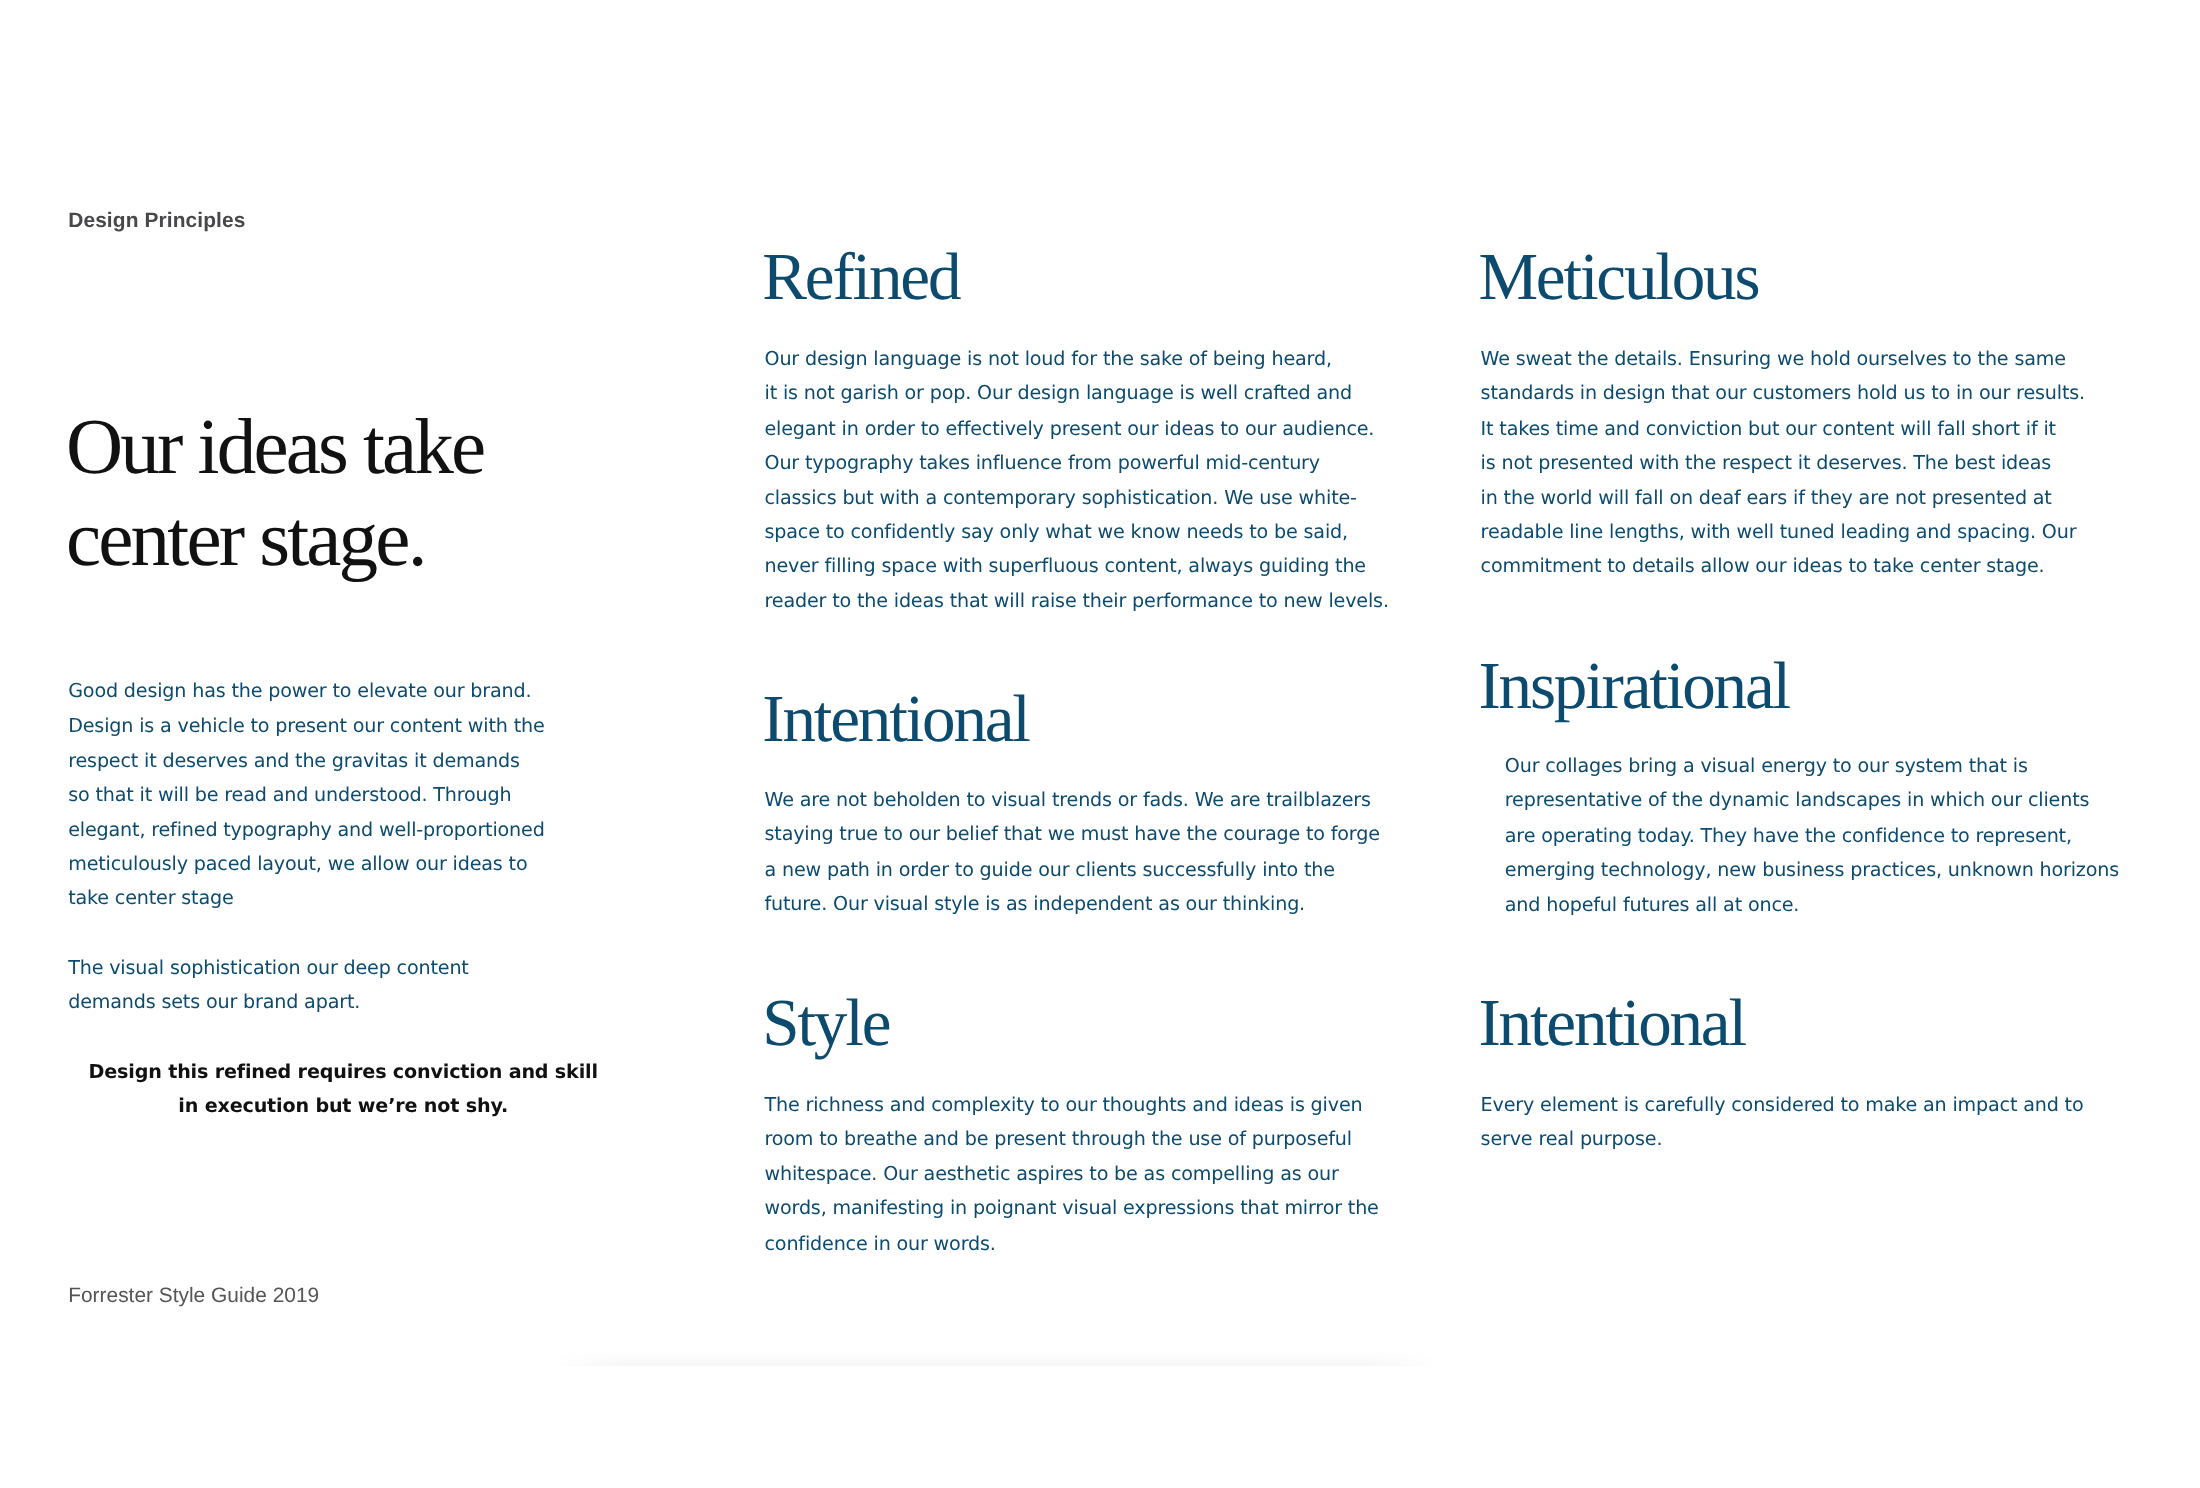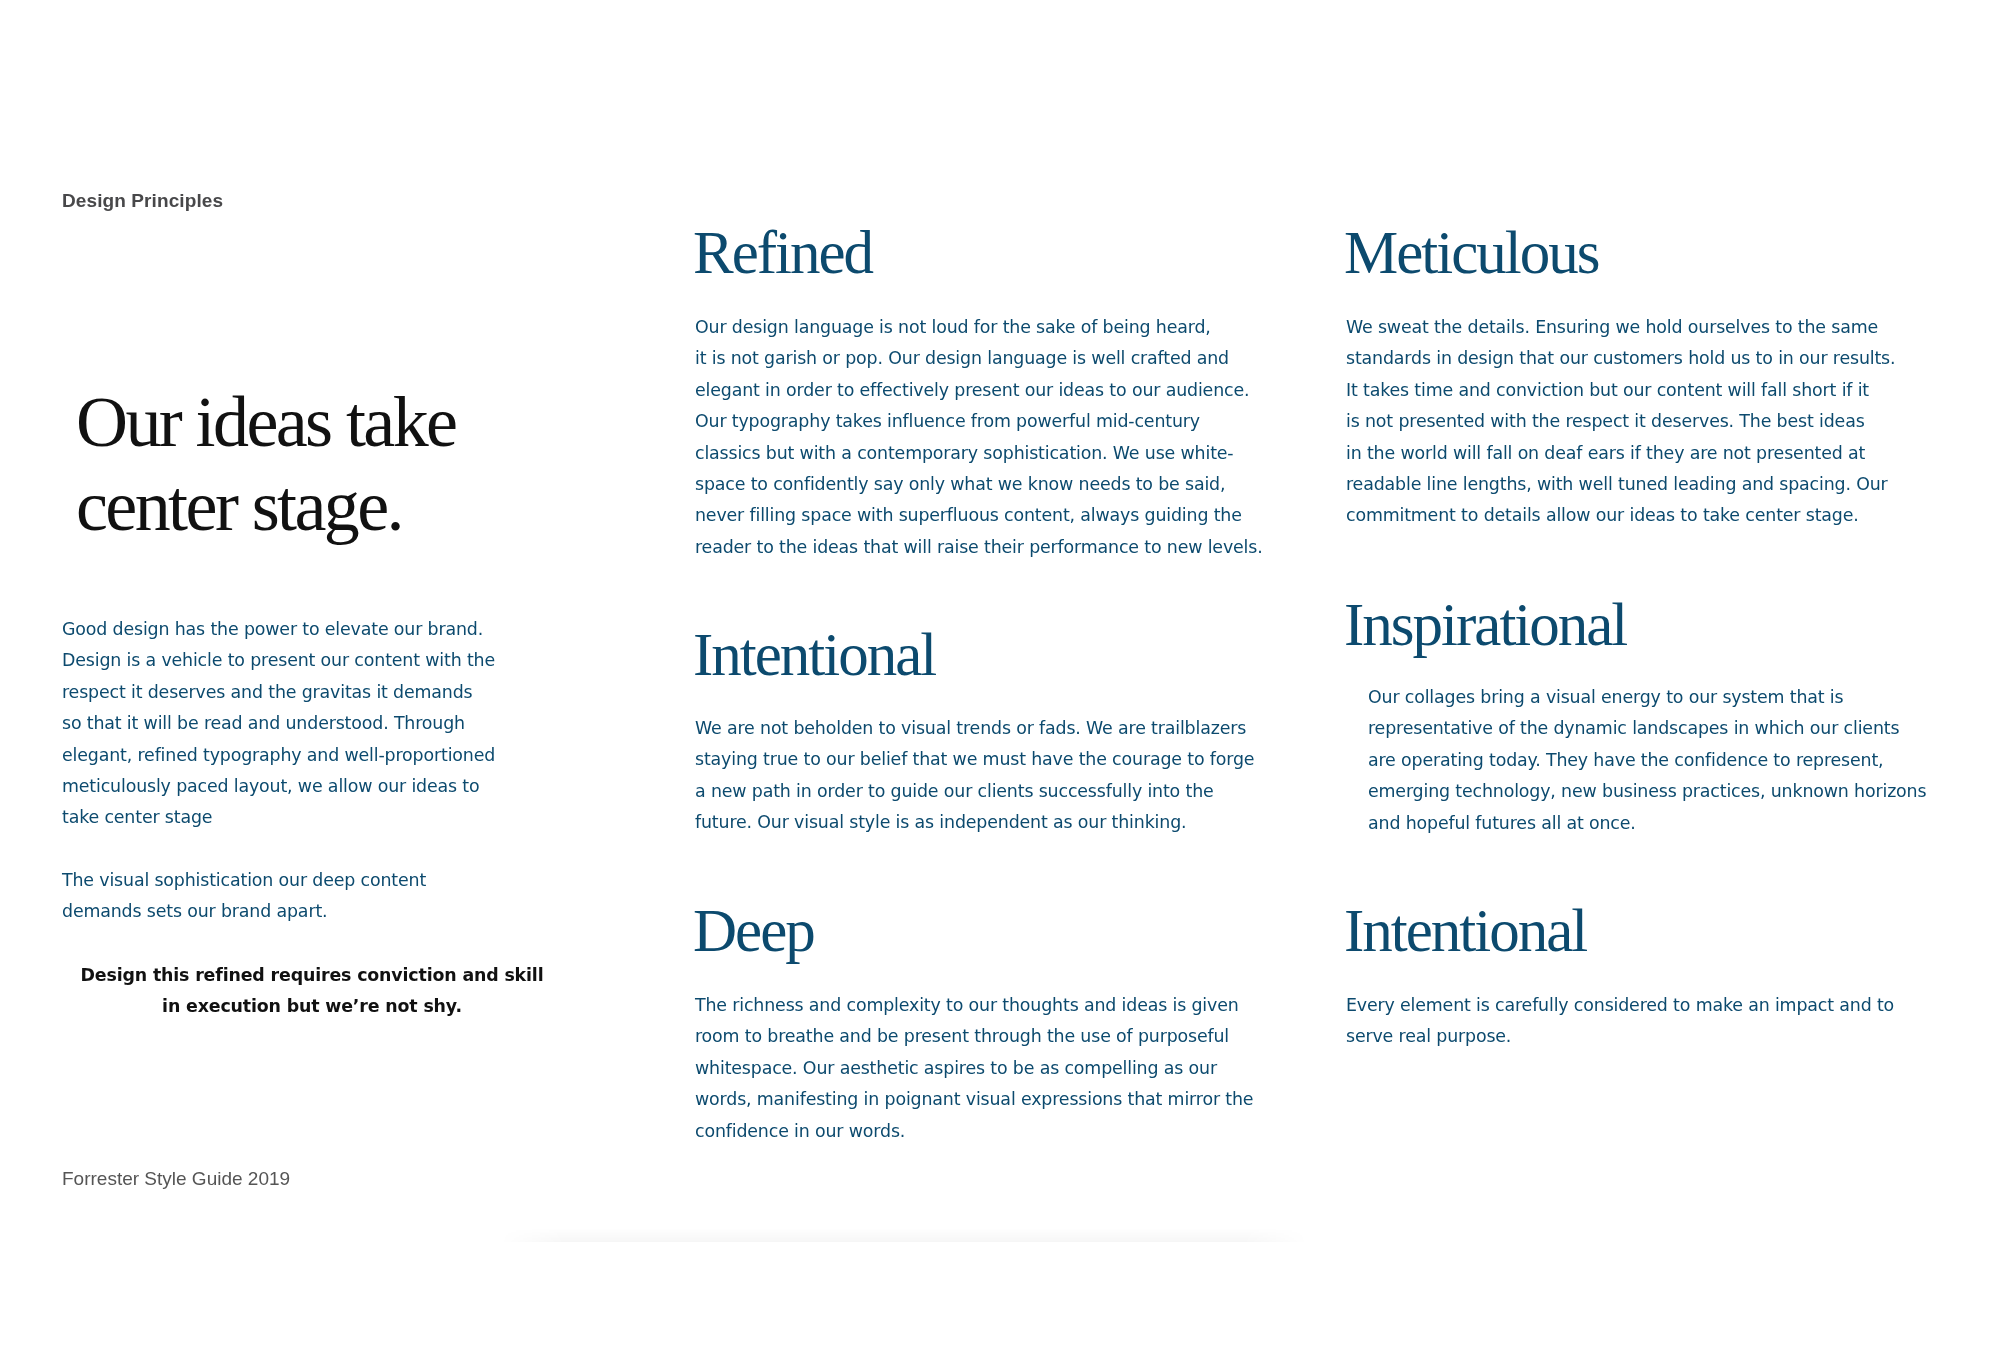--- a/index.html
+++ b/index.html
@@ -6,21 +6,21 @@
   body { width:2000px; height:1353px; position:relative; overflow:hidden; color:#1a1a1a; }
   .abs { position:absolute; }
   .label {
     left:62px; top:190px;
     font-family:"Liberation Sans", sans-serif; font-weight:700; font-size:19px;
     color:#48484a; letter-spacing:0.1px; white-space:nowrap;
   }
   .headline {
     left:60px; top:364px; width:560px;
     font-family:"Liberation Serif", serif; font-size:72px; line-height:84px;
-    letter-spacing:-2.6px; color:#111; margin:16px; font-weight:400;
+    letter-spacing:-2.6px; color:#111; margin:0; font-weight:400;
   }
   .body-text {
     font-family:"DejaVu Sans", sans-serif; font-size:17.4px; line-height:31.4px;
     color:#0c4a6e; margin:0; white-space:pre-line; letter-spacing:-0.15px;
   }
   .body-text.bold { font-weight:700; color:#111; }
   .intro1 { left:62px; top:614px; width:480px; }
   .intro2 { left:62px; top:865px; width:480px; }
   .intro3 { left:62px; top:960px; width:500px;text-align:center; }
   .footer {
@@ -96,21 +96,21 @@
 <section>
   <h2 class="abs principle-title" style="left:1344px; top:590px;">Inspirational</h2>
   <p class="abs body-text principle-body" style="left:1346px; top:682px;margin-left:22px;">Our collages bring a visual energy to our system that is
 representative of the dynamic landscapes in which our clients
 are operating today. They have the confidence to represent,
 emerging technology, new business practices, unknown horizons
 and hopeful futures all at once.</p>
 </section>
 
 <section>
-  <h2 class="abs principle-title" style="left:693px; top:896px;">Deep</h2>
+  <h2 class="abs principle-title" style="left:693px; top:896px;">Style</h2>
   <p class="abs body-text principle-body" style="left:695px; top:990px;">The richness and complexity to our thoughts and ideas is given
 room to breathe and be present through the use of purposeful
 whitespace. Our aesthetic aspires to be as compelling as our
 words, manifesting in poignant visual expressions that mirror the
 confidence in our words.</p>
 </section>
 
 <section>
   <h2 class="abs principle-title" style="left:1344px; top:896px;">Intentional</h2>
   <p class="abs body-text principle-body" style="left:1346px; top:990px;">Every element is carefully considered to make an impact and to

